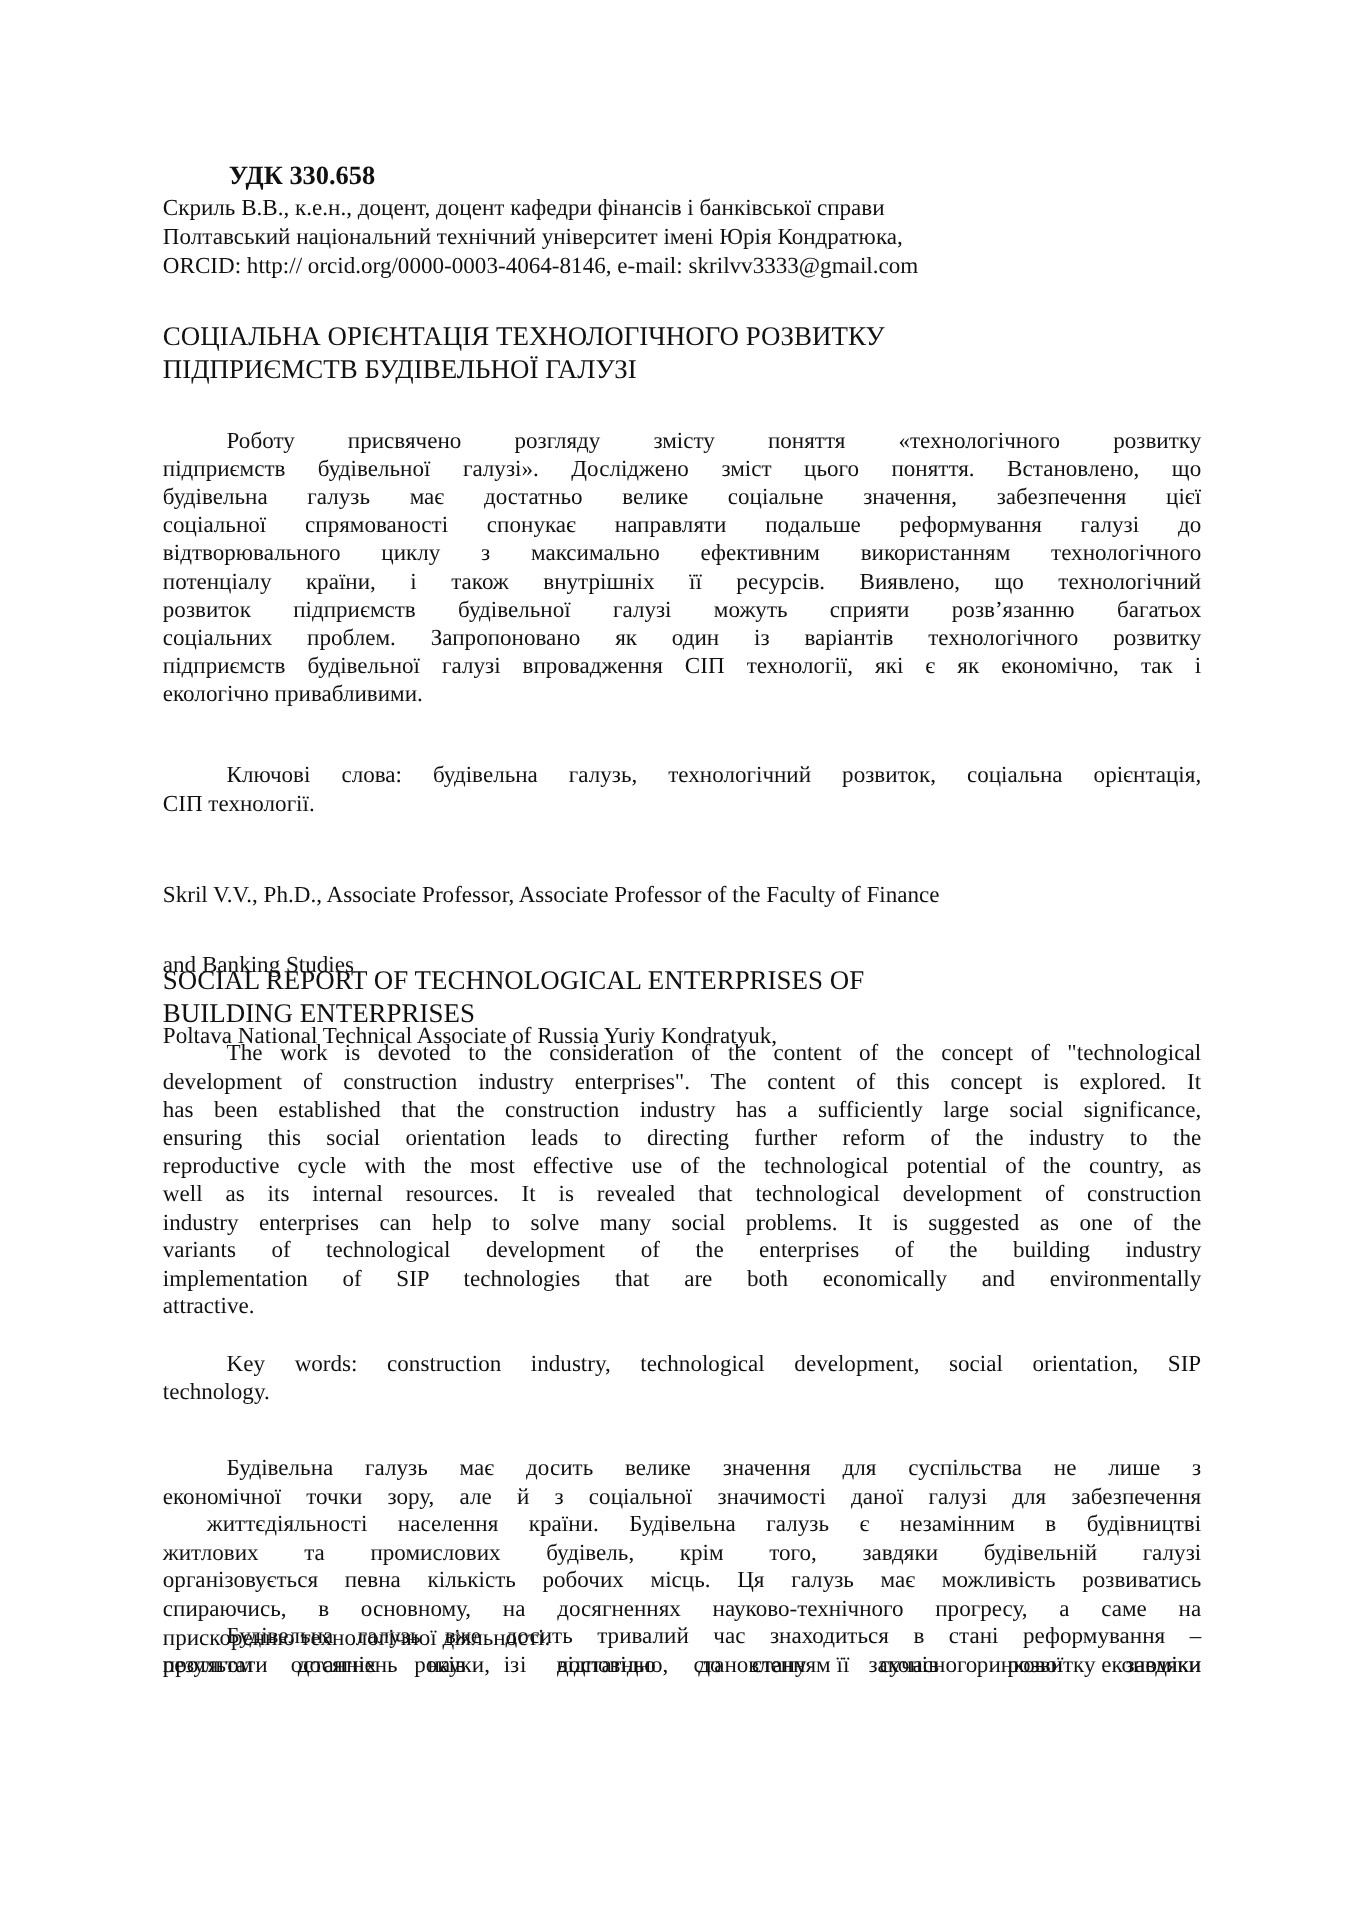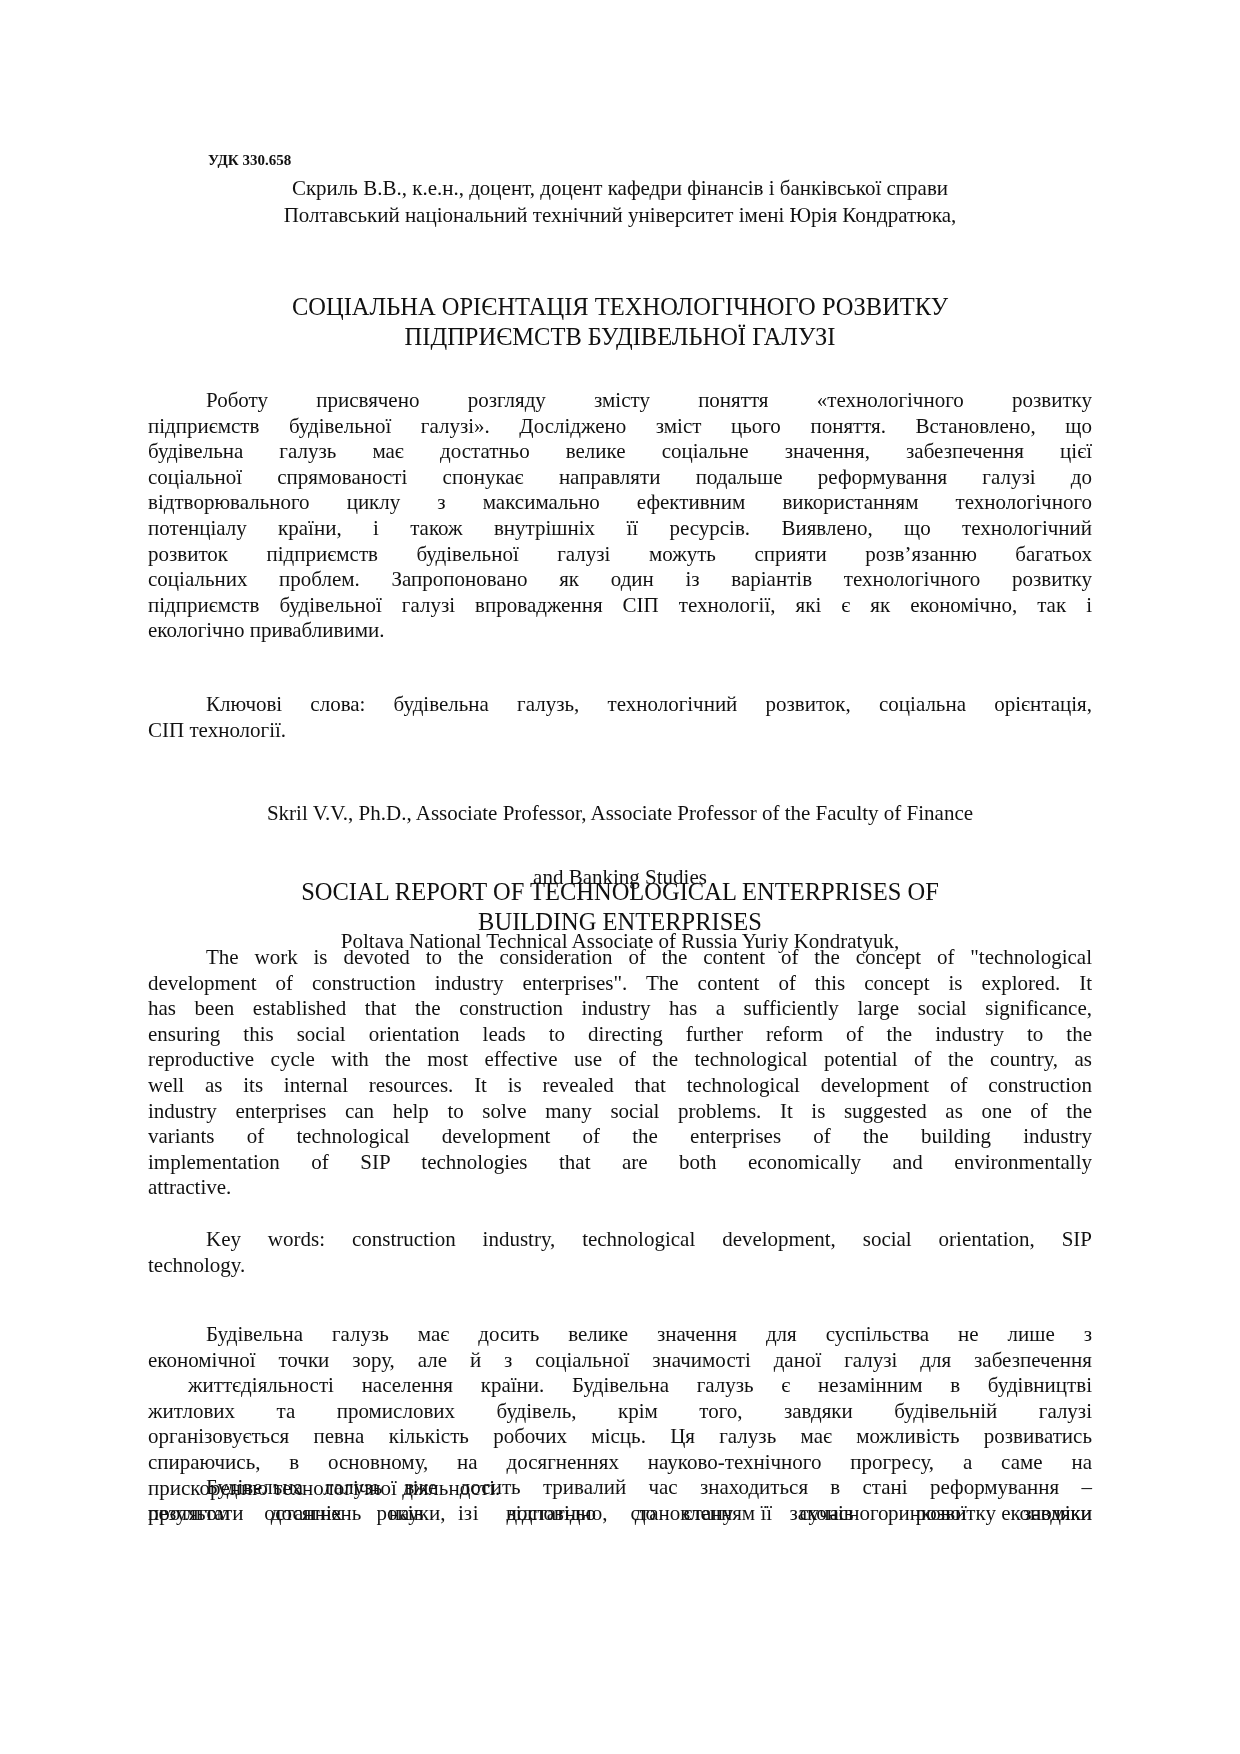--- a/index.html
+++ b/index.html
@@ -1,20 +1,20 @@
 <!DOCTYPE html>
 <html><head>
 <meta charset="utf-8">
 <style>
   html, body { margin: 0; padding: 0; background: #ffffff; }
   body { width: 1240px; height: 1754px; position: relative; overflow: hidden;
          font-family: "Liberation Serif", "DejaVu Serif", serif; color: #111; }
   .page { position: absolute; left: 0; top: 0; width: 1240px; height: 1754px; background: #fff; }
-  .udk { position: absolute; left: 208px; top: 148px; font-weight: bold; font-size: 15px; line-height: 25px; }
-  .centered { position: absolute; left: 148px; width: 944px; text-align: center; font-size: 21px; line-height: 26px; }
+  .udk { position: absolute; left: 208px; top: 148px; font-weight: bold; font-size: 24px; line-height: 25px; }
+  .centered { position: absolute; left: 148px; width: 944px; font-size: 21px; line-height: 26px; }
   .affil { top: 175px; }
   .affil div { height: 26.5px; }
   .title { font-size: 24.5px; line-height: 30px; text-transform: none; }
   .title-ua { top: 292px; }
   .title-en { top: 877px; }
   .en-affil { top: 763px; }
   .en-affil div { height: 27px; margin-top: 37px; }
   .block { position: absolute; left: 148px; width: 944px; font-size: 21px; }
   .line { display: block; height: 25.6px; line-height: 25.6px; white-space: nowrap; text-align: justify; text-align-last: justify; overflow: visible; }
   .line.last { text-align-last: left; }
@@ -29,20 +29,21 @@
 </head>
 <body>
 
 <div class="page">
 
   <div class="udk">УДК 330.658</div>
 
   <div class="centered affil">
     <div style="white-space: nowrap;">Скриль В.В., к.е.н., доцент, доцент кафедри фінансів і банківської справи</div>
     <div style="white-space: nowrap;">Полтавський національний технічний університет імені Юрія Кондратюка,</div>
+    <div style="white-space: nowrap;">ORCID: http:// orcid.org/0000-0003-4064-8146, e-mail: skrilvv3333@gmail.com</div>
   </div>
 
   <div class="centered title title-ua">
     <div style="white-space: nowrap;">СОЦІАЛЬНА ОРІЄНТАЦІЯ ТЕХНОЛОГІЧНОГО РОЗВИТКУ</div>
     <div style="white-space: nowrap;">ПІДПРИЄМСТВ БУДІВЕЛЬНОЇ ГАЛУЗІ</div>
   </div>
 
   <div class="block abs-ua">
     <span class="line indent" style="white-space: nowrap;">Роботу присвячено  розгляду змісту поняття «технологічного розвитку</span>
     <span class="line" style="white-space: nowrap;">підприємств будівельної галузі». Досліджено зміст цього поняття. Встановлено, що</span>

